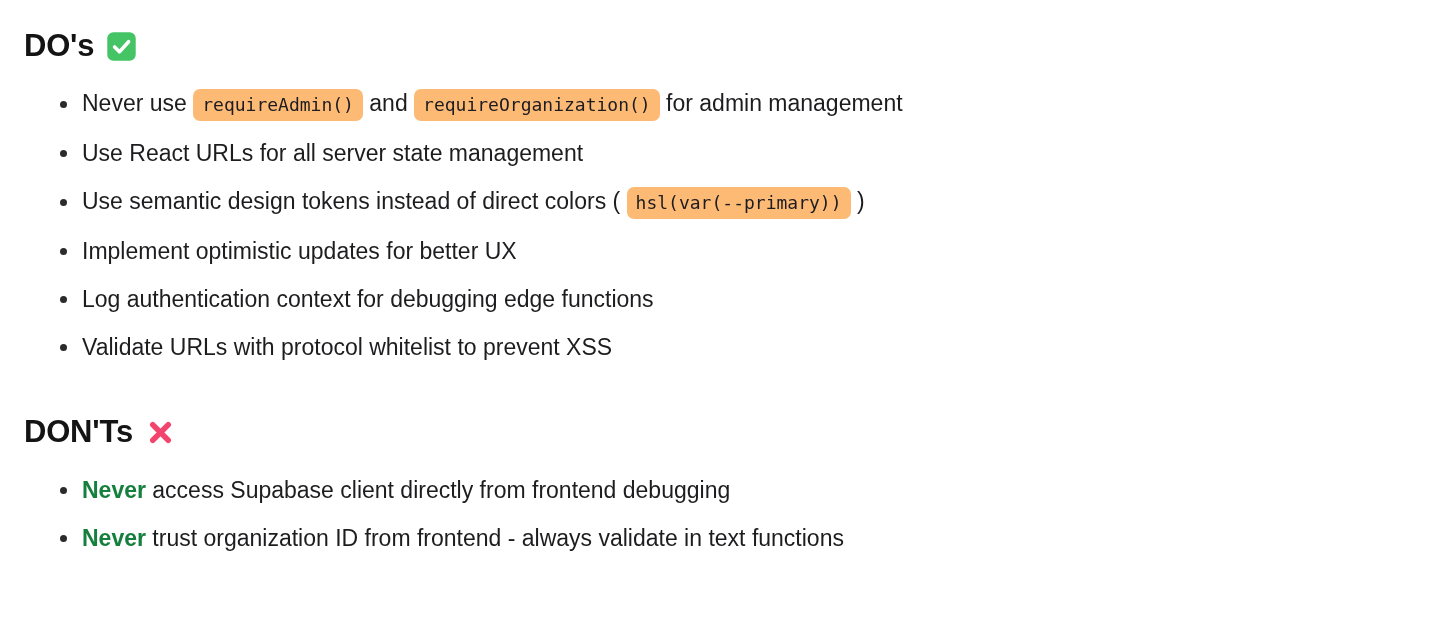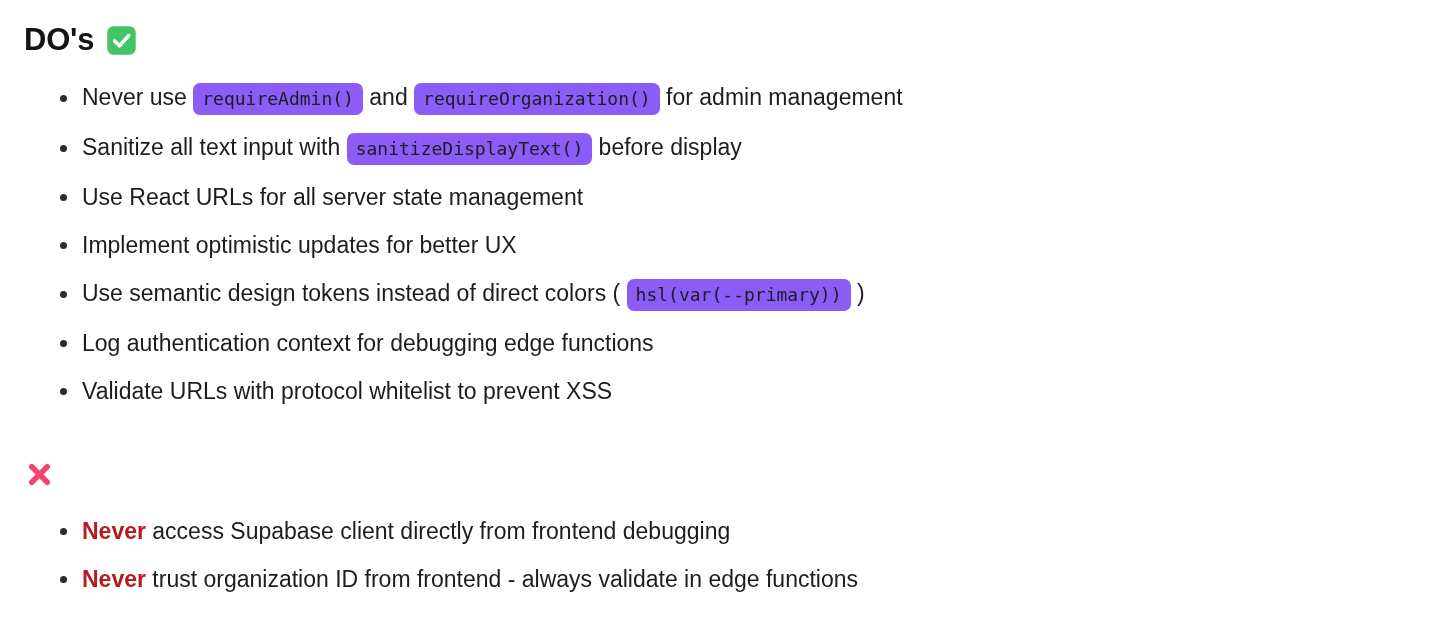--- a/index.html
+++ b/index.html
@@ -14,21 +14,21 @@
     overflow: hidden;
     font-family: "Liberation Sans", sans-serif;
     color: #1b1b1b;
     -webkit-font-smoothing: antialiased;
   }
   .page {
     position: relative;
     width: 1456px;
     height: 484px;
     box-sizing: border-box;
-    padding: 4px 24px;
+    padding: 10px 24px;
   }
 
   
   .section-heading {
     display: flex;
     align-items: center;
     gap: 12px;
     font-size: 31px;
     font-weight: 700;
     letter-spacing: -0.2px;
@@ -74,30 +74,30 @@
     height: 7px;
     margin-top: -3.5px;
     border-radius: 50%;
     background: #2b2b2e;
   }
 
   
   code.inline-code {
     font-family: "DejaVu Sans Mono", "Liberation Mono", monospace;
     font-size: 18px;
-    background: #8b5cf6;
+    background: #fdba74;
     border-radius: 7px;
     padding: 5px 9px 6px;
     color: #1c1c22;
     white-space: pre;
   }
 
   strong.never {
     font-weight: 700;
-    color: #b91c1c;
+    color: #15803d;
   }
 
   .spacer-do-dont { height: 26px; }
 </style>
 </head>
 <body>
 
 <div class="page">
 
   <div class="section-heading heading-do">
@@ -108,51 +108,49 @@
         <path d="M10 18.6 L15.6 24.2 L26.2 12.4" fill="none" stroke="#ffffff" stroke-width="4.2" stroke-linecap="round" stroke-linejoin="round"></path>
       </svg>
     </span>
   </div>
 
   <ul class="rules">
     <li>
       <span>Never use </span><code class="inline-code">requireAdmin()</code><span> and </span><code class="inline-code">requireOrganization()</code><span> for admin management</span>
     </li>
     <li>
-      <span>Sanitize all text input with </span><code class="inline-code">sanitizeDisplayText()</code><span> before display</span>
-    </li>
-    <li>
       <span>Use React URLs for all server state management</span>
     </li>
     <li>
-      <span>Implement optimistic updates for better UX</span>
+      <span>Use semantic design tokens instead of direct colors ( </span><code class="inline-code">hsl(var(--primary))</code><span> )</span>
     </li>
     <li>
-      <span>Use semantic design tokens instead of direct colors ( </span><code class="inline-code">hsl(var(--primary))</code><span> )</span>
+      <span>Implement optimistic updates for better UX</span>
     </li>
     <li>
       <span>Log authentication context for debugging edge functions</span>
     </li>
     <li>
       <span>Validate URLs with protocol whitelist to prevent XSS</span>
     </li>
   </ul>
 
   <div class="spacer-do-dont"></div>
 
   <div class="section-heading heading-dont">
+    <span>DON'Ts</span>
     <span class="emoji">
       <svg viewBox="0 0 36 36" xmlns="http://www.w3.org/2000/svg" aria-hidden="true">
         <path d="M9 9 L27 27 M27 9 L9 27" fill="none" stroke="#f2456e" stroke-width="6.4" stroke-linecap="round"></path>
       </svg>
     </span>
   </div>
 
   <ul class="rules">
     <li>
       <strong class="never">Never</strong><span> access Supabase client directly from frontend debugging</span>
     </li>
     <li>
-      <strong class="never">Never</strong><span> trust organization ID from frontend - always validate in edge functions</span>
+      <strong class="never">Never</strong><span> trust organization ID from frontend - always validate in text functions</span>
     </li>
   </ul>
 
 </div>
 
 </body></html>

